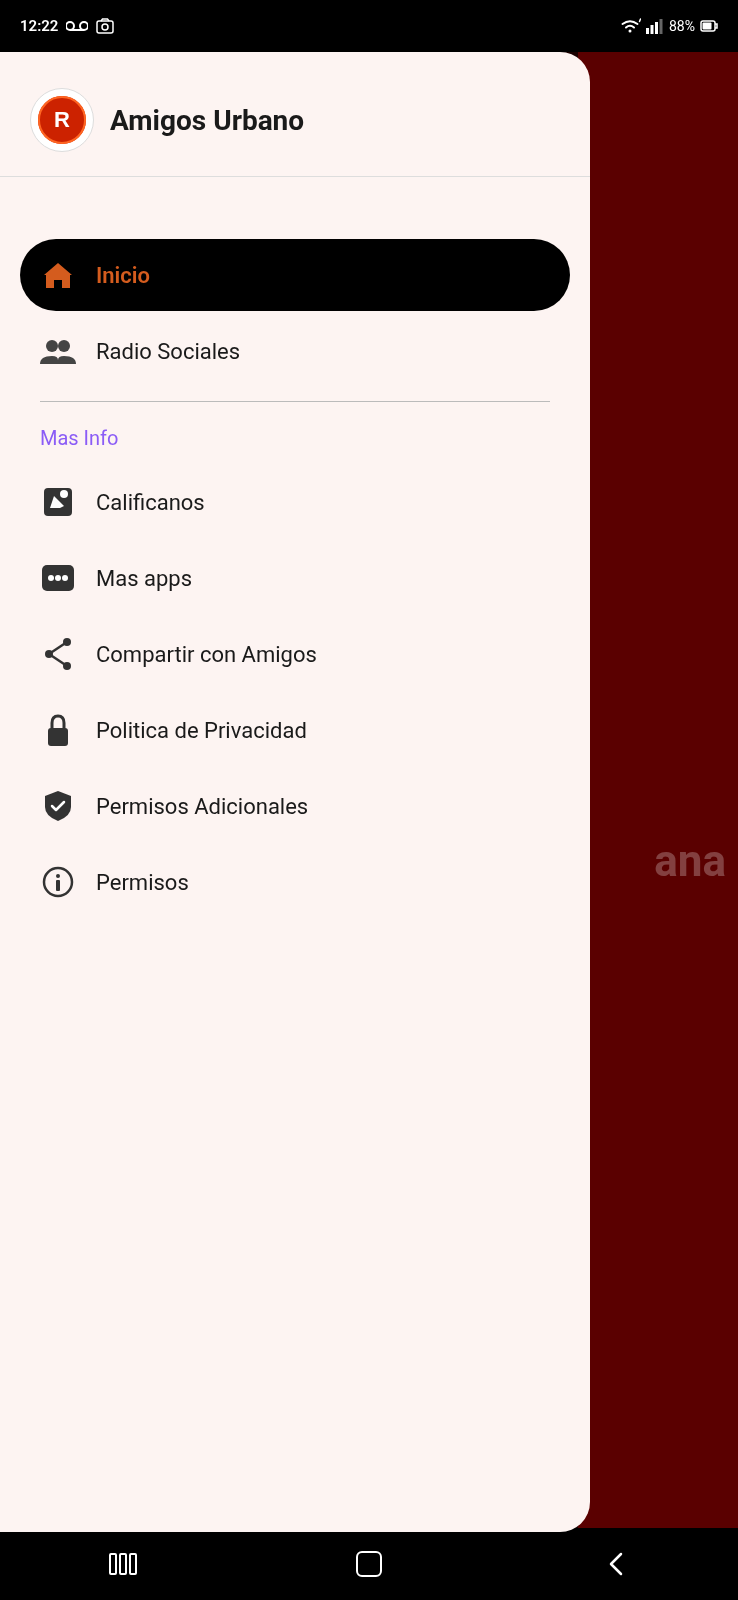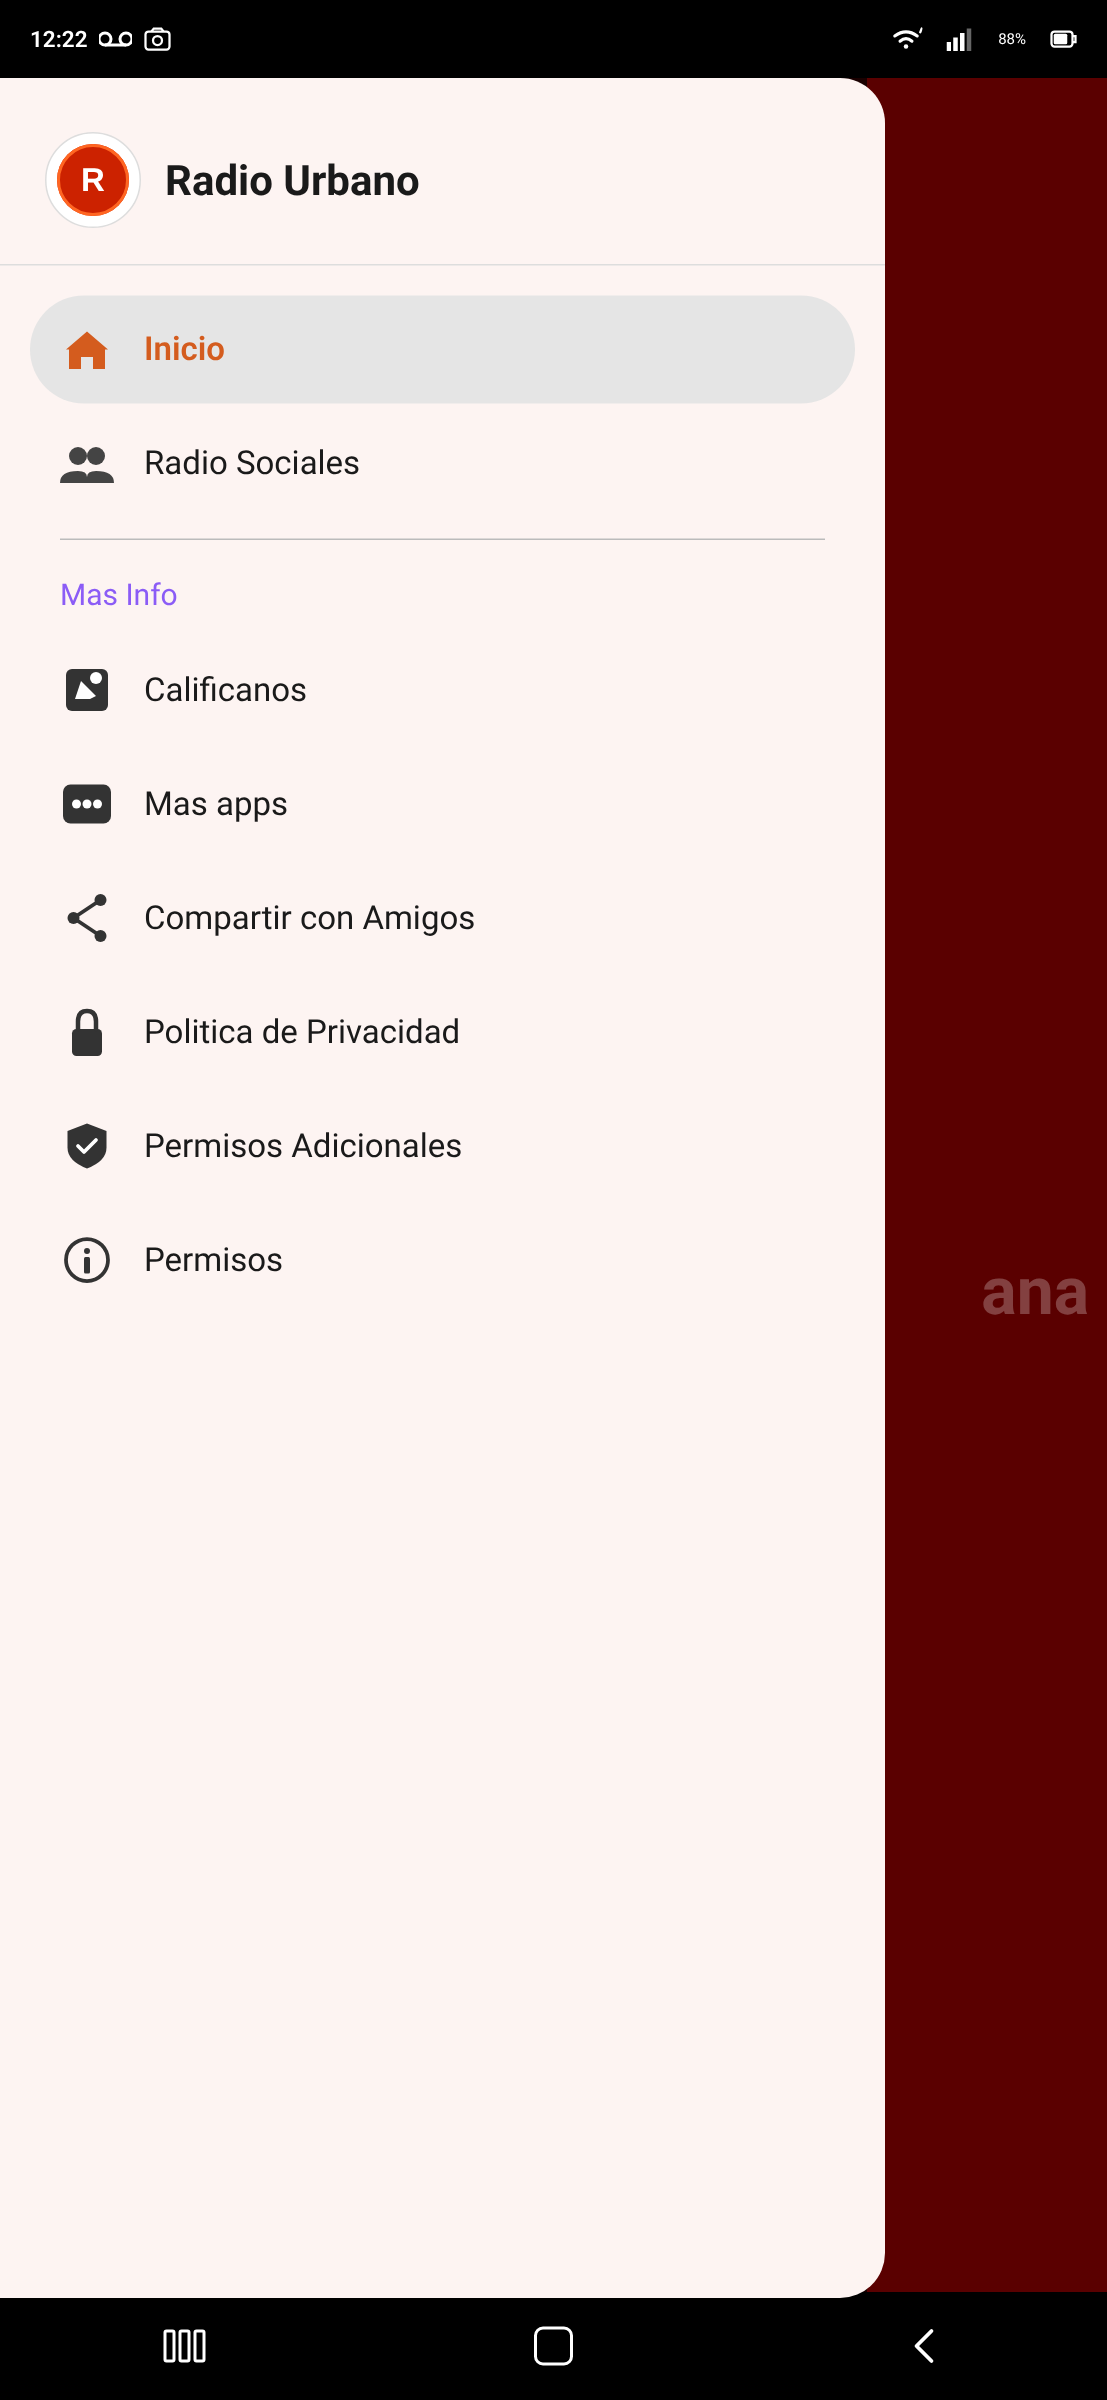--- a/index.html
+++ b/index.html
@@ -32,23 +32,23 @@
       align-items: center;
       gap: 8px;
       color: #fff;
       font-size: 15px;
       font-weight: 600;
     }
 
     .status-right {
       display: flex;
       align-items: center;
-      gap: 16px;
+      gap: 5px;
       color: #fff;
-      font-size: 10px;
+      font-size: 14px;
     }
 
     
     .bg-dark {
       position: absolute;
       top: 52px;
       right: 0;
       width: 160px;
       height: 1500px;
       background: #5a0000;
@@ -109,21 +109,22 @@
       display: flex;
       align-items: center;
       gap: 20px;
       padding: 18px 20px;
       border-radius: 40px;
       cursor: pointer;
       margin-bottom: 4px;
     }
 
     .nav-item.active {
-      background: #e5e5e5;
+      background: #000000;
+      margin-top: 42px;
     }
 
     .nav-item-label {
       font-size: 22px;
       color: #1a1a1a;
     }
 
     .nav-item.active .nav-item-label {
       color: #d45c1e;
       font-weight: 600;
@@ -243,21 +244,21 @@
 
   <div class="drawer-header">
     <div class="logo-circle">
 
       <svg class="logo-inner" viewBox="0 0 50 50" width="50" height="50">
         <circle cx="25" cy="25" r="24" fill="#cc2200"></circle>
         <text x="25" y="32" text-anchor="middle" font-size="22" font-weight="bold" fill="white" font-family="Arial">R</text>
         <circle cx="25" cy="25" r="23" fill="none" stroke="#ff6622" stroke-width="2"></circle>
       </svg>
     </div>
-    <span class="app-title">Radio Urbano</span>
+    <span class="app-title">Amigos Urbano</span>
   </div>
 
   <div class="nav-section">
 
     <div class="nav-item active">
       <div class="nav-icon">
         <svg width="32" height="30" viewBox="0 0 32 30" fill="#d45c1e">
           <path d="M16 3 L30 15 L28 15 L28 28 L20 28 L20 20 L12 20 L12 28 L4 28 L4 15 L2 15 Z"></path>
         </svg>
       </div>

